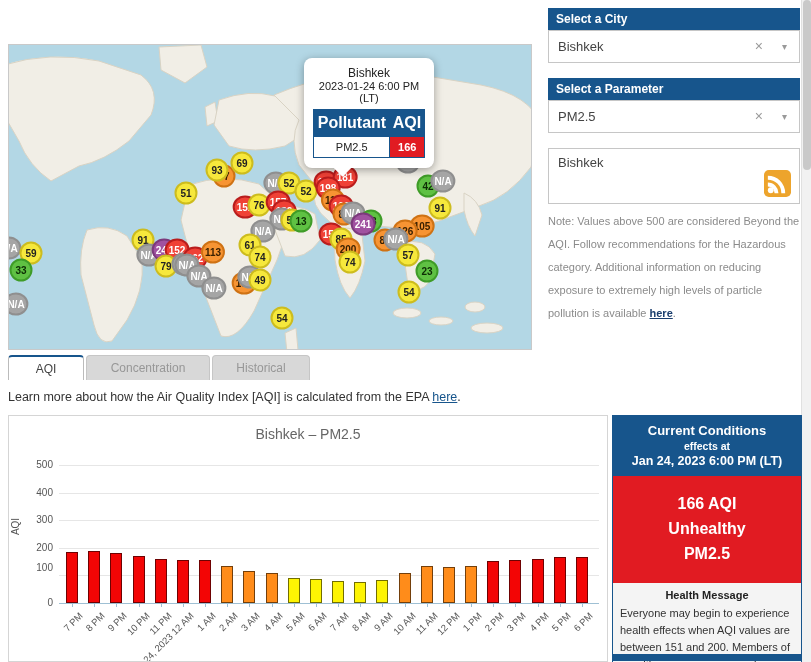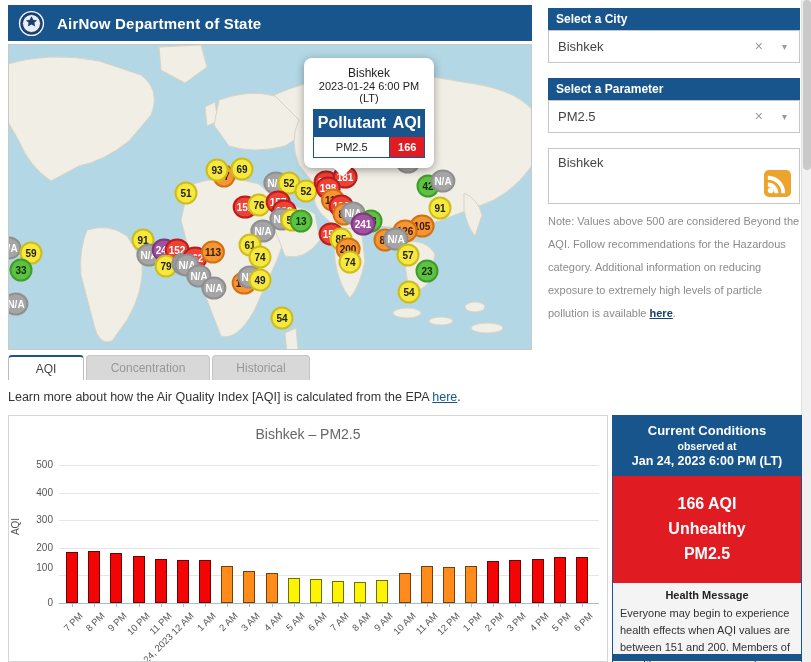--- a/index.html
+++ b/index.html
@@ -85,30 +85,20 @@
   #cc-health { background:#f4f4f4; color:#333; padding:6px 7px; }
   #cc-health .hh { text-align:center; font-size:11px; font-weight:bold; color:#222; margin-bottom:4px; }
   #cc-health .ht { font-size:11px; line-height:1.55; }
   #cc-foot { position:absolute; left:0; bottom:0; width:100%; height:7px; background:#17558c; }
 </style>
 </head>
 <body>
 
 <div id="page">
 
-  <div id="app-header">
-    <svg class="seal" viewBox="0 0 30 30">
-      <circle cx="15" cy="15" r="14" fill="#ffffff"></circle>
-      <circle cx="15" cy="15" r="12.5" fill="#1a3e6e"></circle>
-      <circle cx="15" cy="15" r="10" fill="#e8eef6"></circle>
-      <path d="M15 7 l2.2 4 4 .4 -3 2.8 .9 4.2 -4.1-2.2 -4.1 2.2 .9-4.2 -3-2.8 4-.4 Z" fill="#1a3e6e"></path>
-      <circle cx="15" cy="15" r="10" fill="none" stroke="#1a3e6e" stroke-width="1"></circle>
-    </svg>
-    <span class="title">AirNow Department of State</span>
-  </div>
 
   <div id="map">
     <svg class="land" width="524" height="306" viewBox="0 0 524 306">
       <g fill="#f1eee6" stroke="#d9d3c4" stroke-width="1">
         <path d="M-5,20 Q40,6 90,16 L132,30 Q152,45 142,70 L120,96 Q95,116 70,121 L42,136 Q20,121 10,96 L-5,70 Z"></path>
         <path d="M150,2 L192,0 L198,22 L176,38 L152,25 Z"></path>
         <path d="M78,185 Q100,178 118,191 L133,215 Q136,245 118,275 L103,296 Q90,301 85,280 L72,230 Q70,204 78,185 Z"></path>
         <path d="M196,62 L206,57 L209,76 L198,81 Z"></path>
         <path d="M210,55 Q240,44 266,51 L296,60 L301,85 L276,101 Q245,109 220,101 L205,80 Z"></path>
         <path d="M180,140 Q215,128 250,139 L273,160 Q281,185 268,215 L245,266 Q228,296 212,291 L198,255 Q180,210 172,175 Z"></path>
@@ -126,21 +116,21 @@
     </svg>
 
     <div>
         <div class="marker c-gray" style="left: 0px; top: 203px;">N/A</div>
         <div class="marker c-yellow" style="left: 22px; top: 208px;">59</div>
         <div class="marker c-green" style="left: 12px; top: 225px;">33</div>
         <div class="marker c-gray" style="left: 7px; top: 259px;">N/A</div>
         <div class="marker c-yellow" style="left: 177px; top: 148px;">51</div>
         <div class="marker c-orange" style="left: 215px; top: 131px;">97</div>
         <div class="marker c-yellow" style="left: 208px; top: 125px;">93</div>
-        <div class="marker c-yellow" style="left: 233px; top: 124px;">69</div>
+        <div class="marker c-yellow" style="left: 233px; top: 118px;">69</div>
         <div class="marker c-yellow" style="left: 134px; top: 195px;">91</div>
         <div class="marker c-gray" style="left: 140px; top: 210px;">N/A</div>
         <div class="marker c-purple" style="left: 155px; top: 205px;">243</div>
         <div class="marker c-red" style="left: 168px; top: 205px;">152</div>
         <div class="marker c-yellow" style="left: 157px; top: 221px;">79</div>
         <div class="marker c-gray" style="left: 175px; top: 219px;">N/A</div>
         <div class="marker c-red" style="left: 186px; top: 213px;">162</div>
         <div class="marker c-gray" style="left: 178px; top: 220px;">N/A</div>
         <div class="marker c-orange" style="left: 204px; top: 207px;">113</div>
         <div class="marker c-gray" style="left: 190px; top: 231px;">N/A</div>
@@ -334,21 +324,21 @@
       <div class="xtick" style="left: 550.74px; top: 187px;"></div>
       <div class="xlab" style="left: 555.74px; top: 194px;">5 PM</div>
       <div class="bar red" style="left: 566.91px; top: 141.184px; height: 45.816px;"></div>
       <div class="xtick" style="left: 572.91px; top: 187px;"></div>
       <div class="xlab" style="left: 577.91px; top: 194px;">6 PM</div>
     </div>
 
   <div id="cc-panel">
     <div id="cc-head">
       <div class="t1">Current Conditions</div>
-      <div class="t2">observed at</div>
+      <div class="t2">effects at</div>
       <div class="t3">Jan 24, 2023 6:00 PM (LT)</div>
     </div>
     <div id="cc-aqi">
       <div>166 AQI</div>
       <div>Unhealthy</div>
       <div>PM2.5</div>
     </div>
     <div id="cc-health">
       <div class="hh">Health Message</div>
       <div class="ht">Everyone may begin to experience health effects when AQI values are between 151 and 200. Members of sensitive groups may experience more serious health effects.</div>

